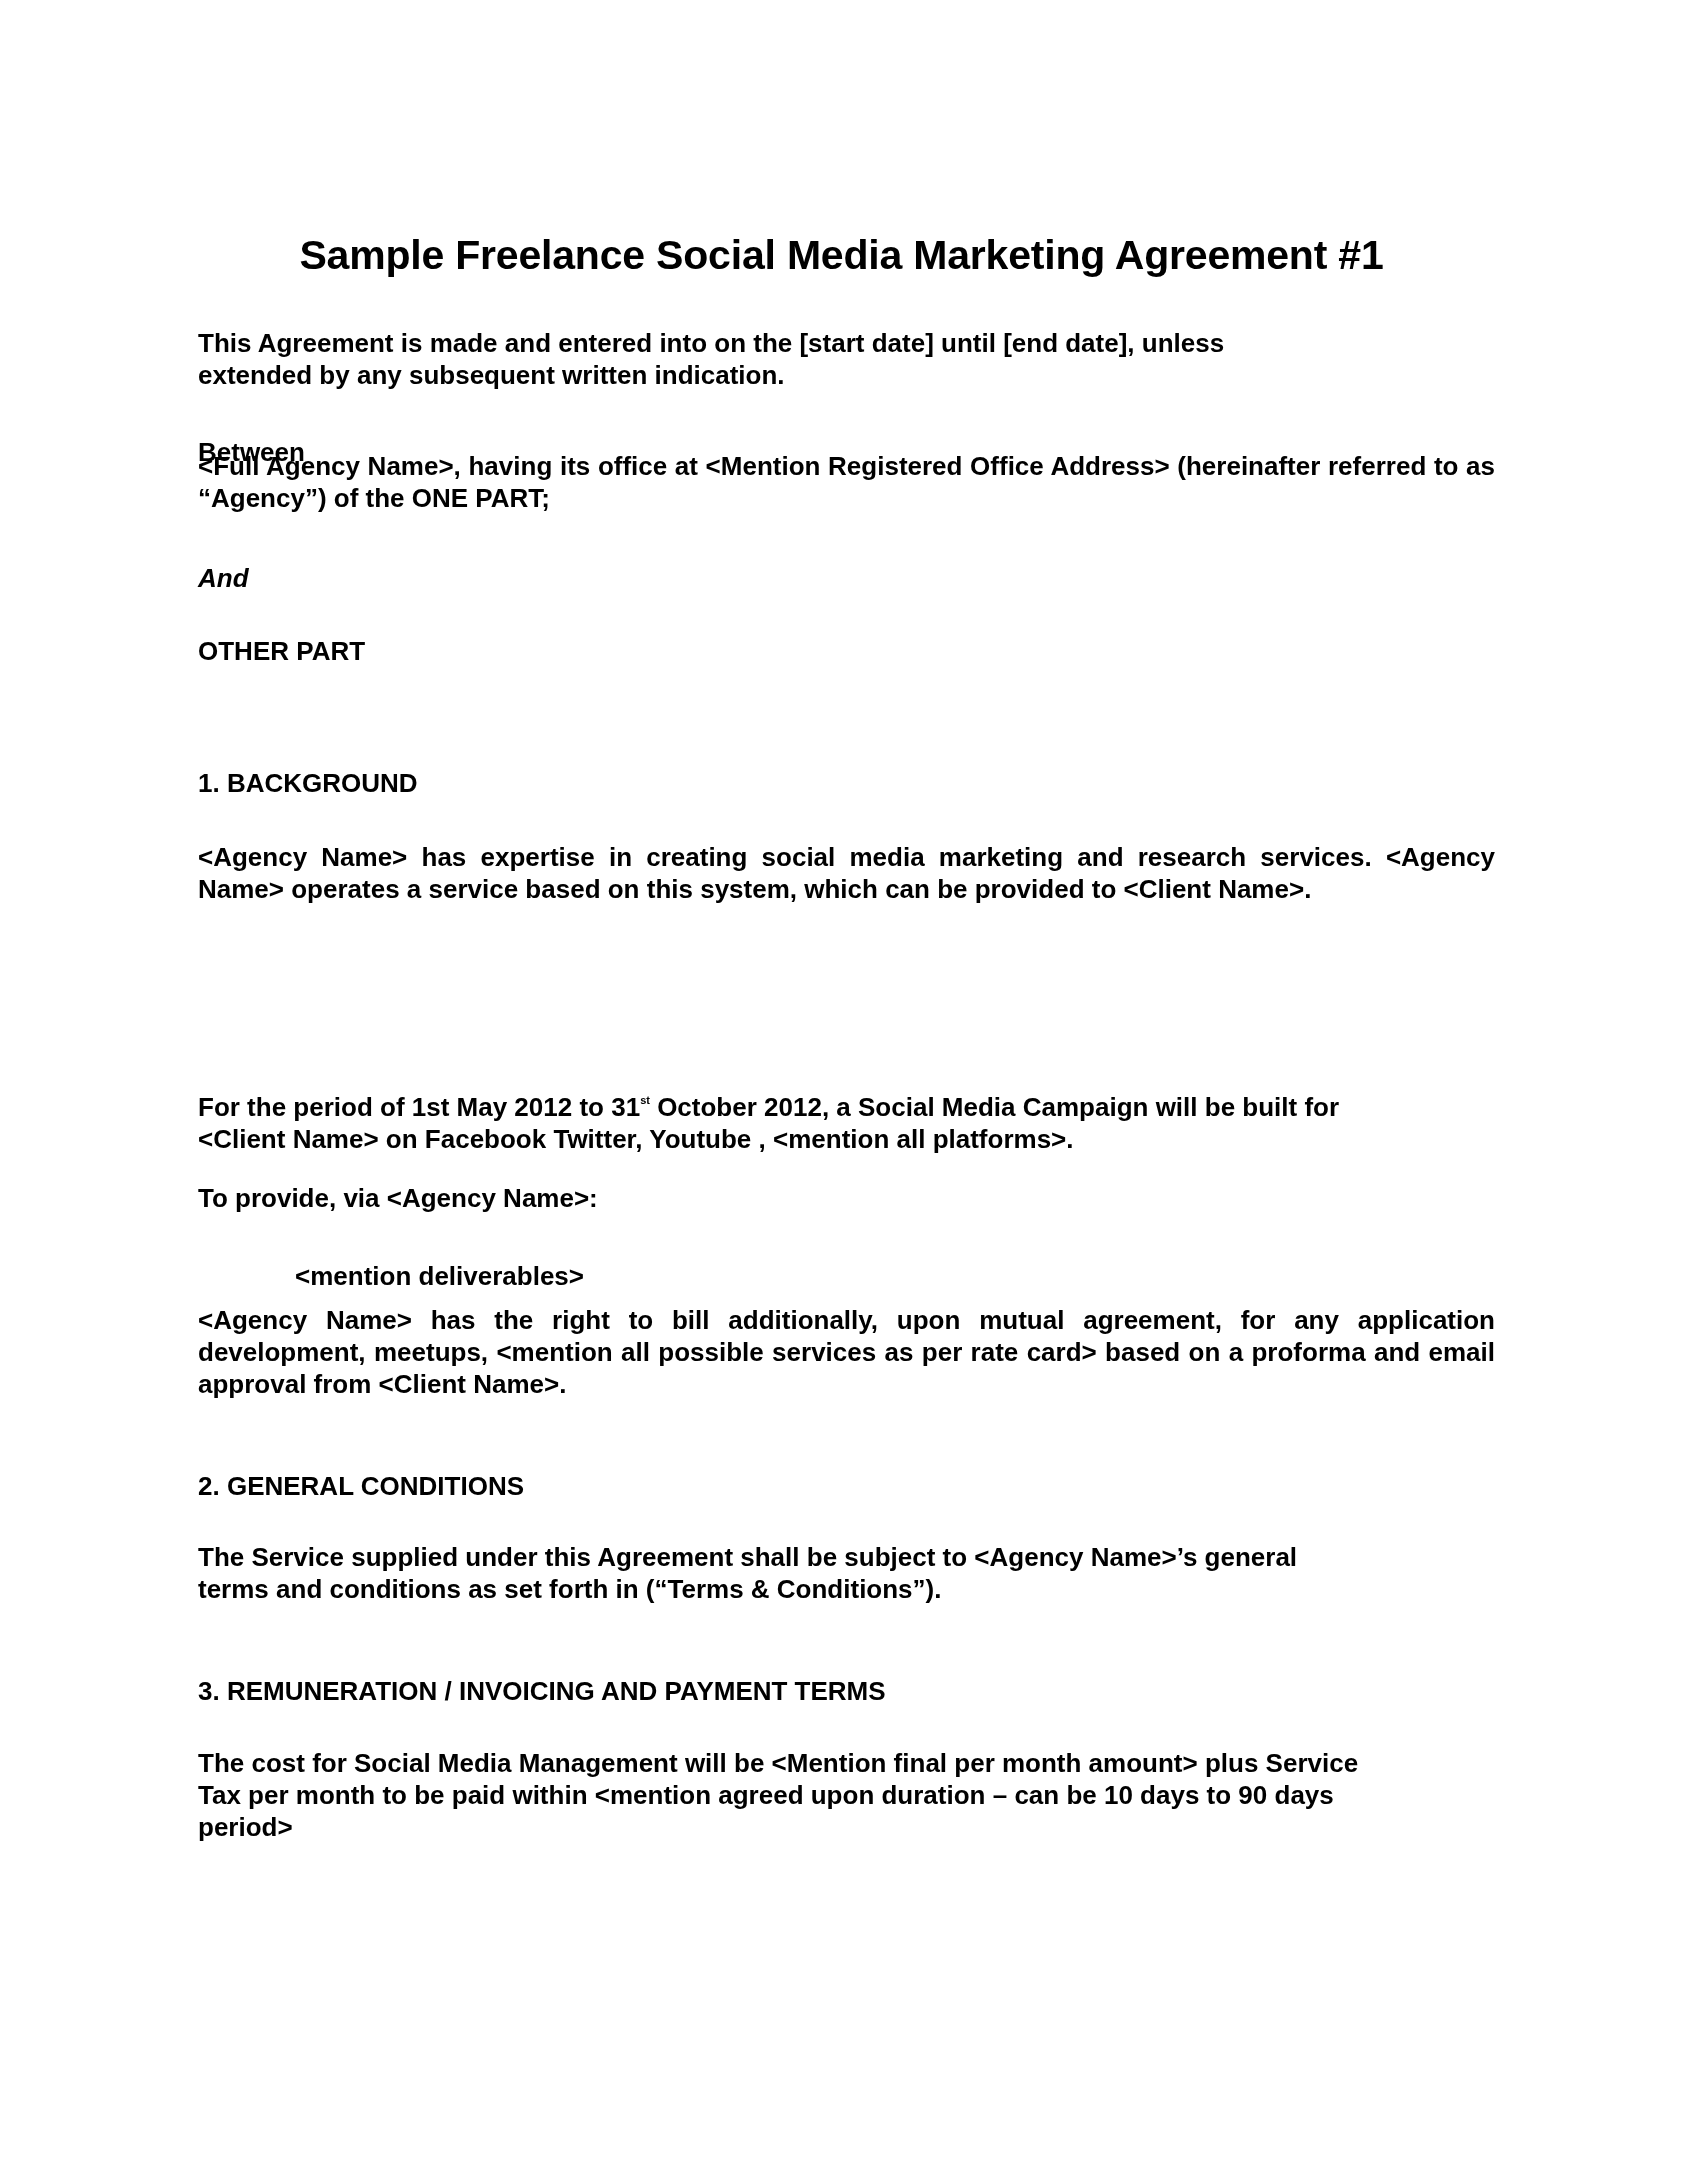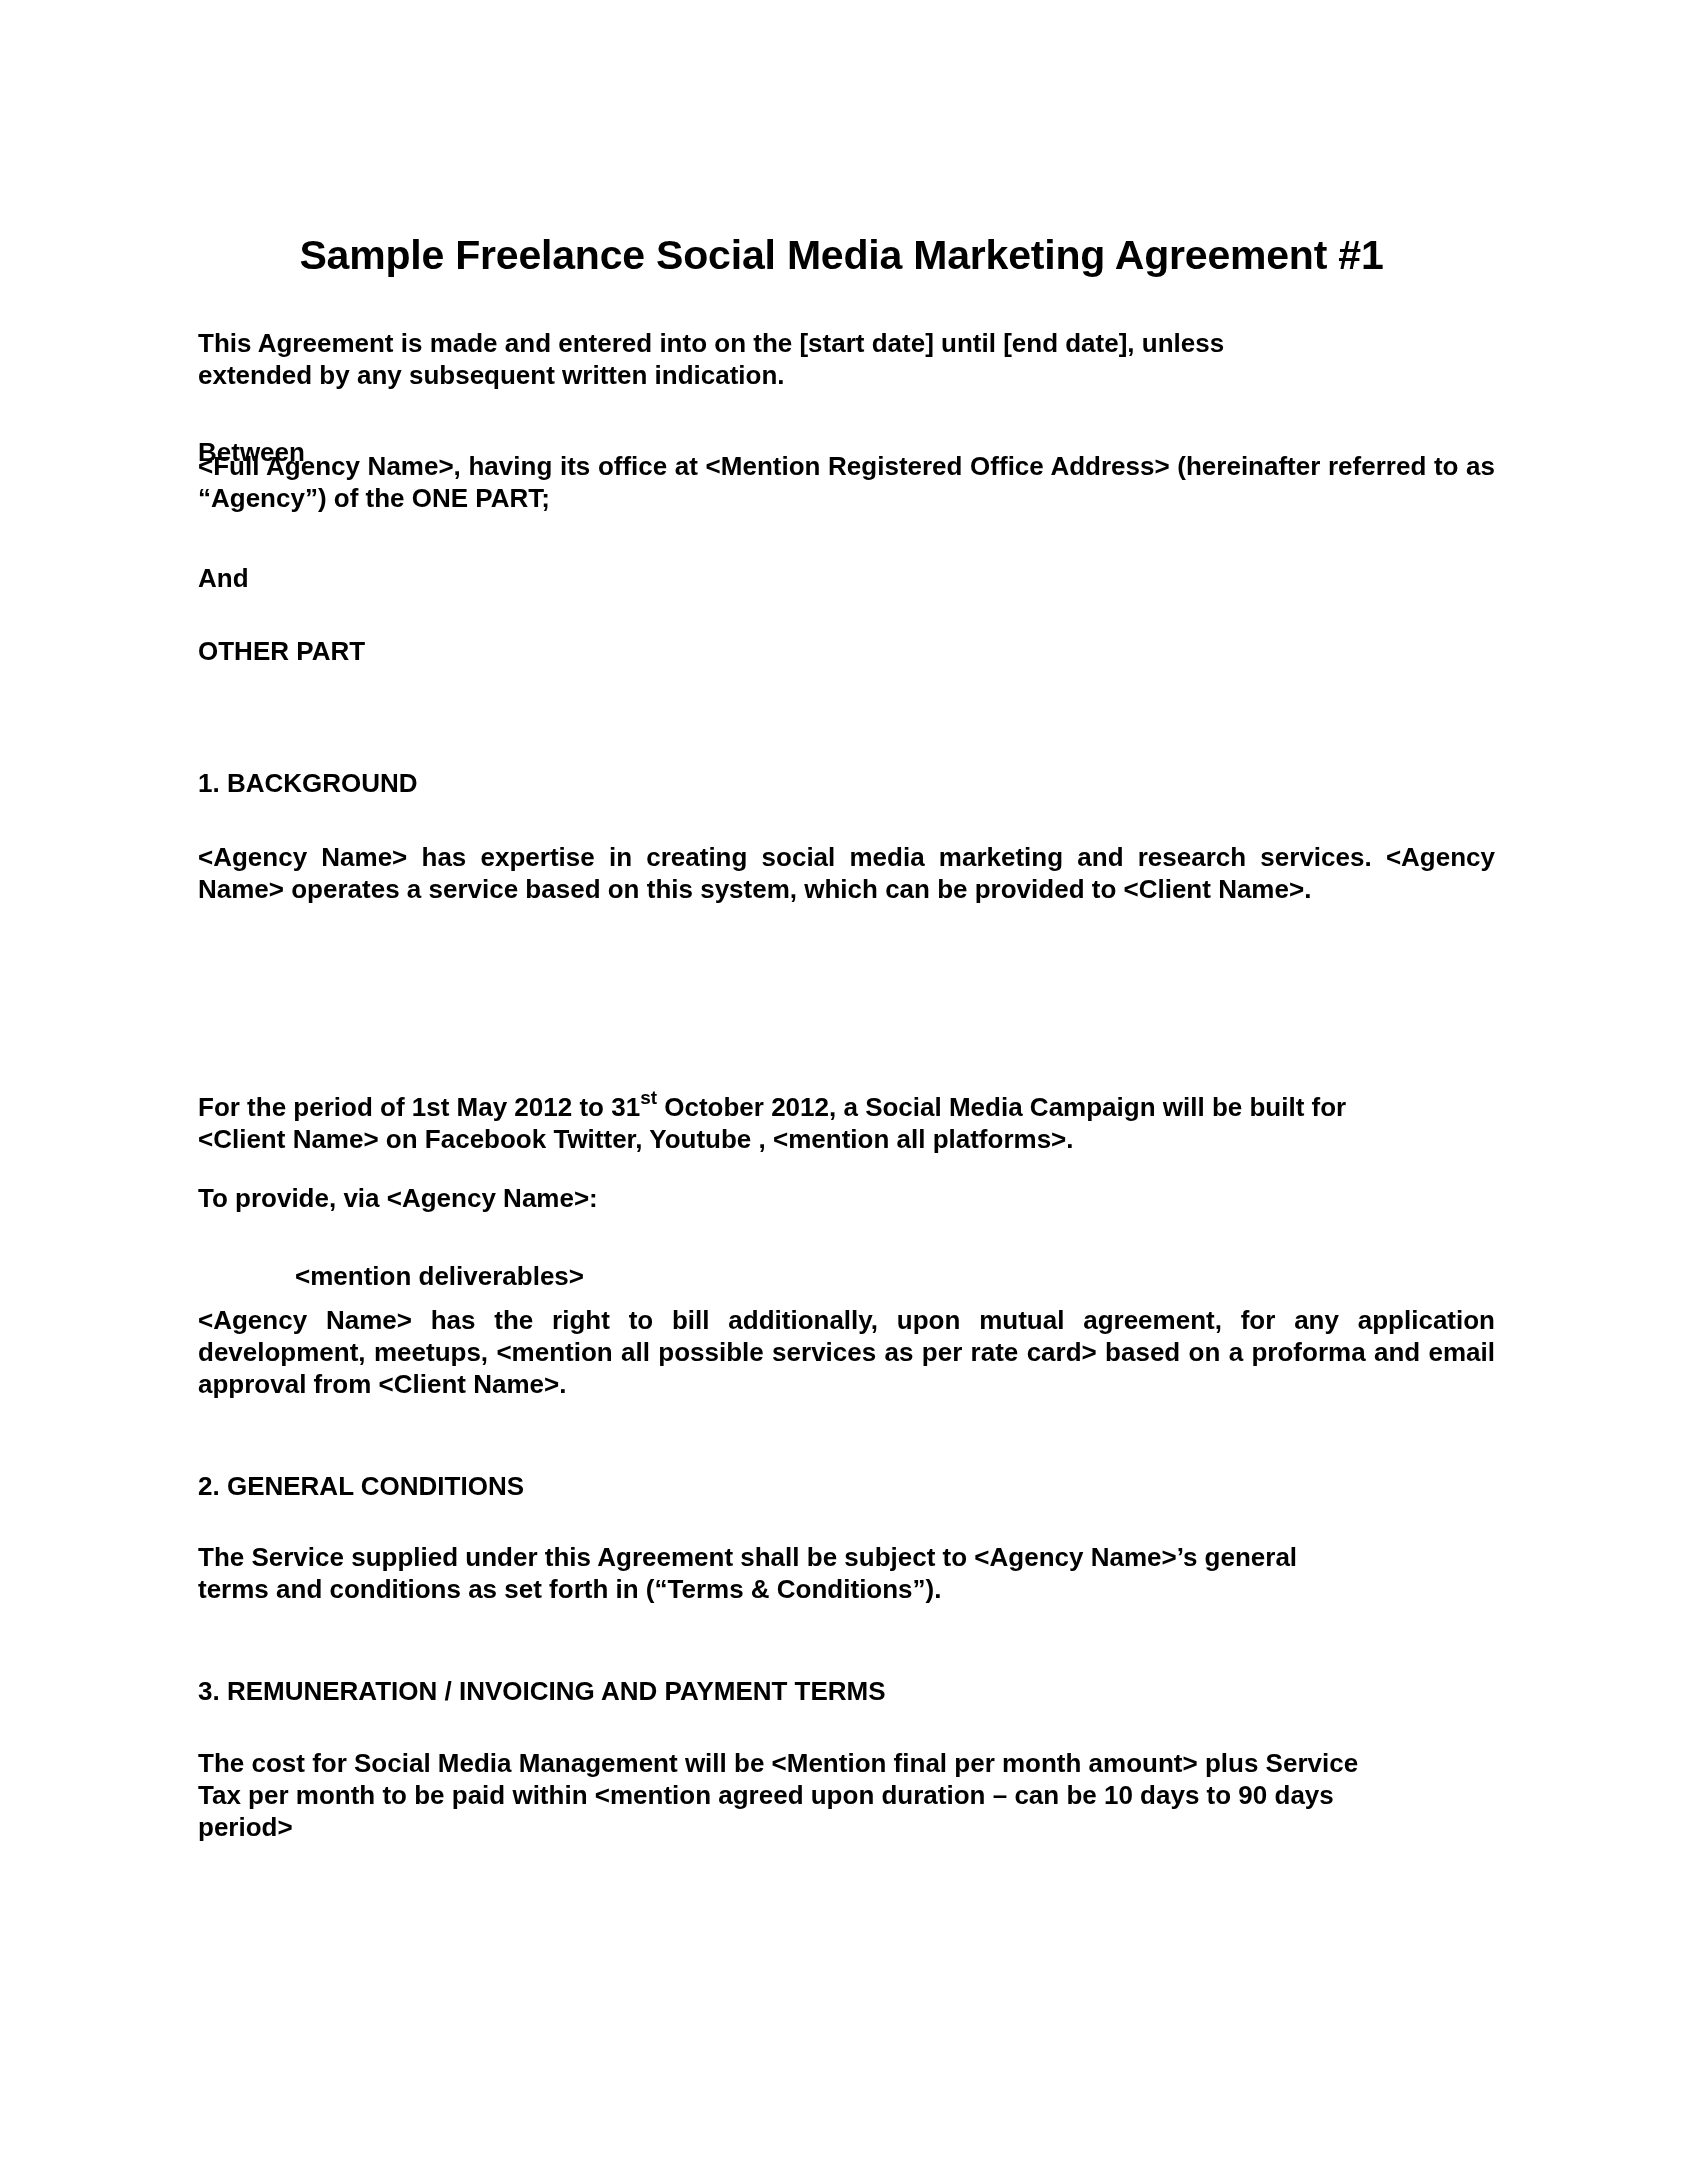--- a/index.html
+++ b/index.html
@@ -45,21 +45,21 @@
       margin: 0;
     }
     .justify {
       text-align: justify;
       text-align-last: left;
     }
     .indent {
       left: 295px;
     }
     sup {
-      font-size: 19px;
+      font-size: 11px;
       line-height: 0;
       vertical-align: super;
       position: relative;
       top: -2px;
     }
   </style>
 </head>
 <body>
 
 <div class="page">
@@ -68,21 +68,21 @@
 
   <div class="block" style="top:327px;">
     <div>This Agreement is made and entered into on the [start date] until [end date], unless</div>
     <div>extended by any subsequent written indication.</div>
   </div>
 
   <div class="block" style="top:436px;">Between</div>
 
   <div class="block justify" style="top:450px;">&lt;Full Agency Name&gt;, having its office at &lt;Mention Registered Office Address&gt; (hereinafter referred to as “Agency”) of the ONE PART;</div>
 
-  <div class="block" style="top:562px;">And</div>
+  <div class="block" style="top:562px;font-style:italic;">And</div>
 
   <div class="block" style="top:635px;">
     <div>OTHER PART</div>
   </div>
 
   <div class="block" style="top:767px;">1. BACKGROUND</div>
 
   <div class="block justify" style="top:841px;">&lt;Agency Name&gt; has expertise in creating social media marketing and research services. &lt;Agency Name&gt; operates a service based on this system, which can be provided to &lt;Client Name&gt;.</div>
 
 

